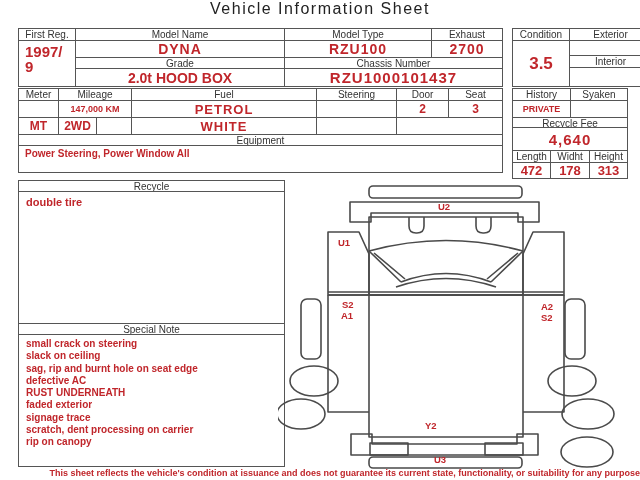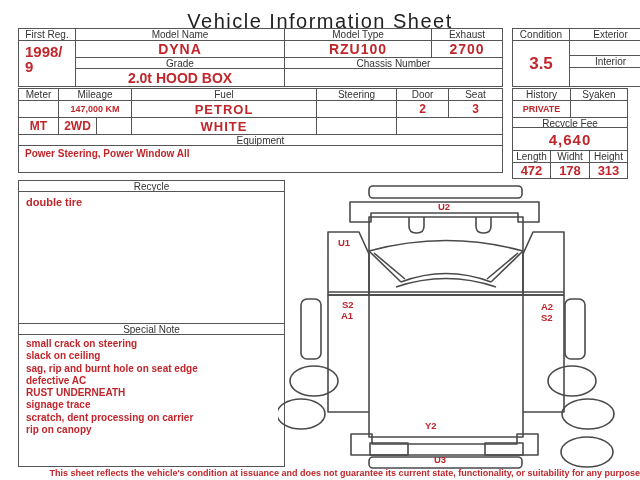--- a/index.html
+++ b/index.html
@@ -9,33 +9,33 @@
   .box{border:1px solid #555;background:#fff}
   .row{display:flex}
   .col{display:flex;flex-direction:column}
   .bl{border-left:1px solid #555}
   .bb{border-bottom:1px solid #555}
   .br{border-right:1px solid #555}
   .hdr{font-size:10px;color:#333;text-align:center;line-height:11px;height:11px;overflow:hidden;white-space:nowrap}
   .hdr12{height:12px;line-height:12px}
   .red{color:#c0262b;font-weight:bold}
   .vc{display:flex;align-items:center;justify-content:center}
-  .title{position:absolute;top:10px;left:0;width:100%;text-align:center;font-size:20px;letter-spacing:1.5px;color:#222}
+  .title{position:absolute;top:0;left:0;width:100%;text-align:center;font-size:16px;letter-spacing:1.5px;color:#222}
   .footer{position:absolute;top:468px;left:0;width:100%;text-align:right;font-size:9px}
   .noteline{line-height:12.3px;white-space:nowrap}
 </style>
 </head>
 <body>
 
 <div class="title">Vehicle Information Sheet</div>
 
 <div class="abs box row" style="left:18px;top:28px;width:485px;height:59px">
   <div class="br col" style="width:57px">
     <div class="hdr hdr12 bb">First Reg.</div>
-    <div class="red" style="font-size:15px;line-height:15px;padding:3px 0 0 6px;width:46px;word-break:break-all">1998/9</div>
+    <div class="red" style="font-size:15px;line-height:15px;padding:3px 0 0 6px;width:46px;word-break:break-all">1997/9</div>
   </div>
   <div class="col" style="flex:1">
     <div class="row bb" style="flex:1">
       <div class="col" style="width:208px">
         <div class="hdr hdr12 bb">Model Name</div>
         <div class="red vc" style="flex:1;font-size:14px;letter-spacing:1px">DYNA</div>
       </div>
       <div class="col bl" style="width:147px">
         <div class="hdr hdr12 bb">Model Type</div>
         <div class="red vc" style="flex:1;font-size:14px;letter-spacing:1px">RZU100</div>
@@ -45,20 +45,21 @@
         <div class="red vc" style="flex:1;font-size:14px;letter-spacing:1px">2700</div>
       </div>
     </div>
     <div class="row" style="flex:1">
       <div class="col" style="width:208px">
         <div class="hdr bb">Grade</div>
         <div class="red vc" style="flex:1;font-size:14px">2.0t HOOD BOX</div>
       </div>
       <div class="col bl" style="flex:1">
         <div class="hdr bb">Chassis Number</div>
+        <div class="red vc" style="flex:1;font-size:15px;letter-spacing:1px">RZU1000101437</div>
       </div>
     </div>
   </div>
 </div>
 
 <div class="abs box row" style="left:512px;top:28px;width:140px;height:59px">
   <div class="br col" style="width:57px">
     <div class="hdr hdr12 bb">Condition</div>
     <div class="red vc" style="flex:1;font-size:17px">3.5</div>
   </div>
@@ -127,20 +128,21 @@
   <div class="bb red" style="height:132px;font-size:11px;padding:4px 7px;line-height:14px">
     <div class="noteline">double tire</div>
   </div>
   <div class="hdr bb">Special Note</div>
   <div class="red" style="flex:1;font-size:10px;padding:3px 7px">
     <div class="noteline">small crack on steering</div>
     <div class="noteline">slack on ceiling</div>
     <div class="noteline">sag, rip and burnt hole on seat edge</div>
     <div class="noteline">defective AC</div>
     <div class="noteline">RUST UNDERNEATH</div>
+    <div class="noteline">faded exterior</div>
     <div class="noteline">signage trace</div>
     <div class="noteline">scratch, dent processing on carrier</div>
     <div class="noteline">rip on canopy</div>
   </div>
 </div>
 
 <svg class="abs" style="left:278px;top:182px" width="350" height="288" viewBox="0 0 350 288">
   <g fill="none" stroke="#4a4a4a" stroke-width="1.6" stroke-linejoin="round">
     <rect x="91" y="4" width="153" height="12" rx="4"></rect>
     <path d="M72,20 L261,20 L261,40 L240,40 L240,31 L93,31 L93,40 L72,40 Z"></path>

